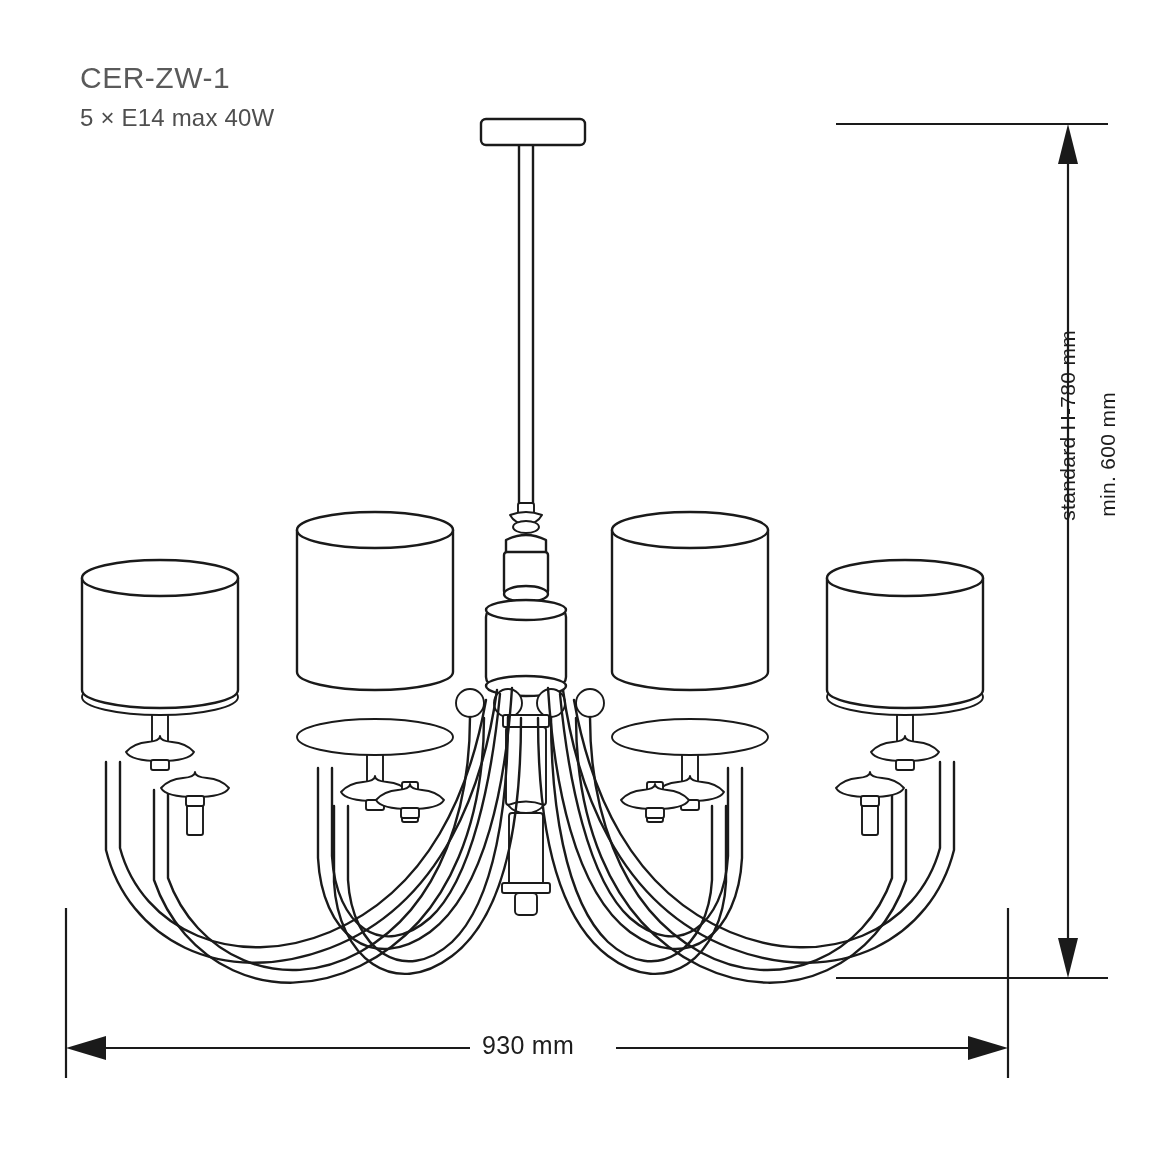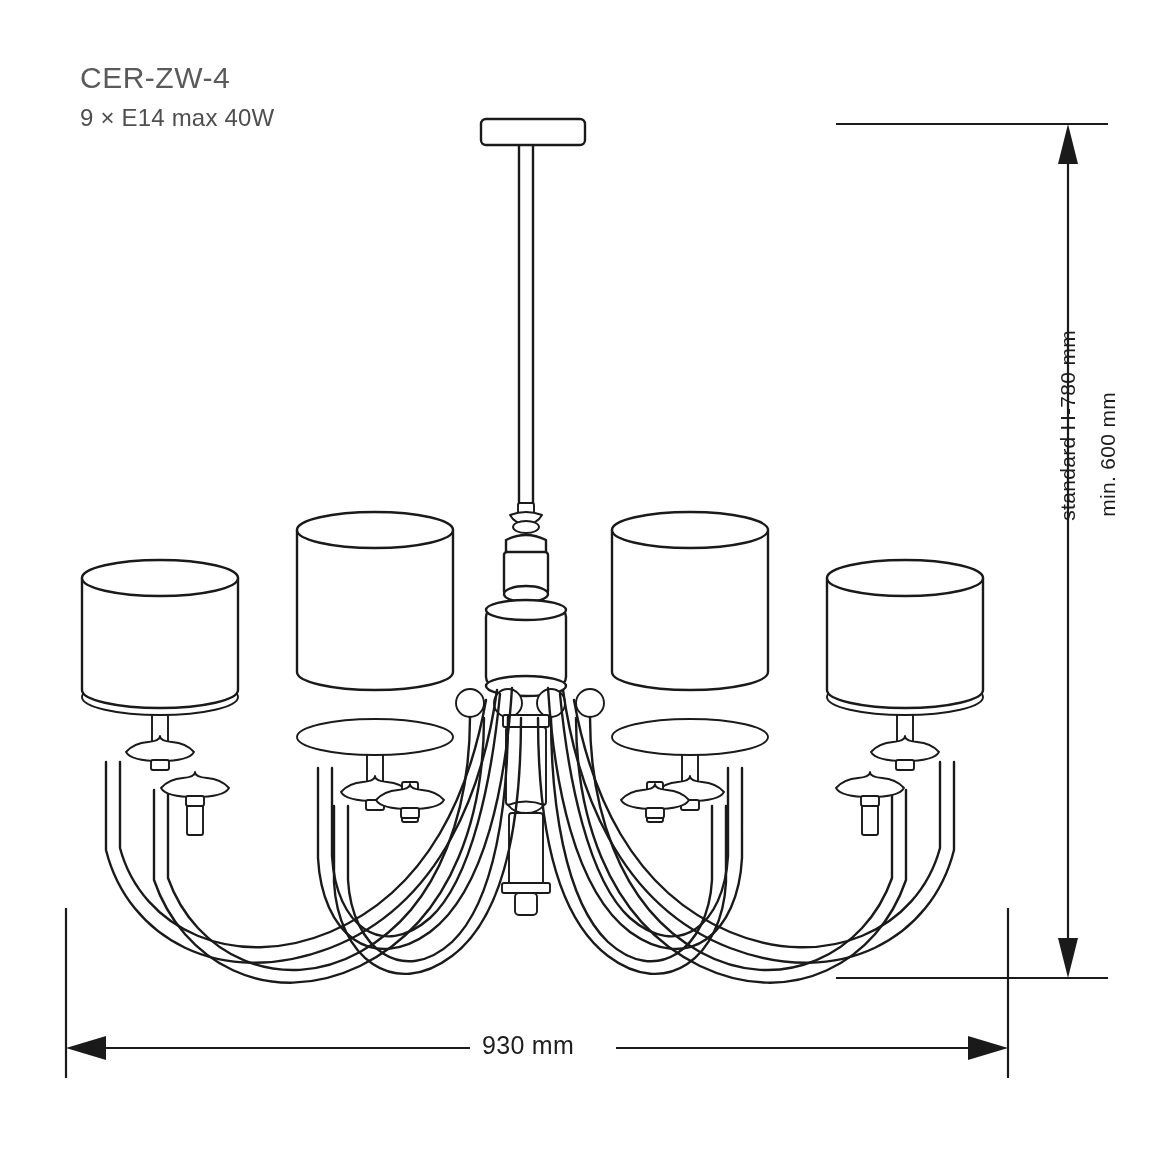--- a/index.html
+++ b/index.html
@@ -34,22 +34,22 @@
   .ln{fill:none;stroke:#1a1a1a;stroke-width:2.4;stroke-linecap:round;stroke-linejoin:round;}
   .fillw{fill:#ffffff;stroke:#1a1a1a;stroke-width:2.4;stroke-linejoin:round;stroke-linecap:round;}
   .fillw-thin{fill:#ffffff;stroke:#1a1a1a;stroke-width:1.9;stroke-linejoin:round;stroke-linecap:round;}
   .dimline{fill:none;stroke:#1a1a1a;stroke-width:2.2;}
   .dimarrow{fill:#1a1a1a;stroke:none;}
 </style>
 </head>
 <body>
 
 <div class="label-block">
-  <div class="model-code">CER-ZW-4</div>
-  <div class="lamp-spec">9 × E14 max 40W</div>
+  <div class="model-code">CER-ZW-1</div>
+  <div class="lamp-spec">5 × E14 max 40W</div>
 </div>
 
 <div class="dim-h-text" id="dim-standard">standard H-780 mm</div>
 <div class="dim-h-text" id="dim-min">min. 600 mm</div>
 
 <div id="dim-width-text">930 mm</div>
 
 <svg id="sheet" viewBox="0 0 1165 1151" xmlns="http://www.w3.org/2000/svg">
 
   <g>

